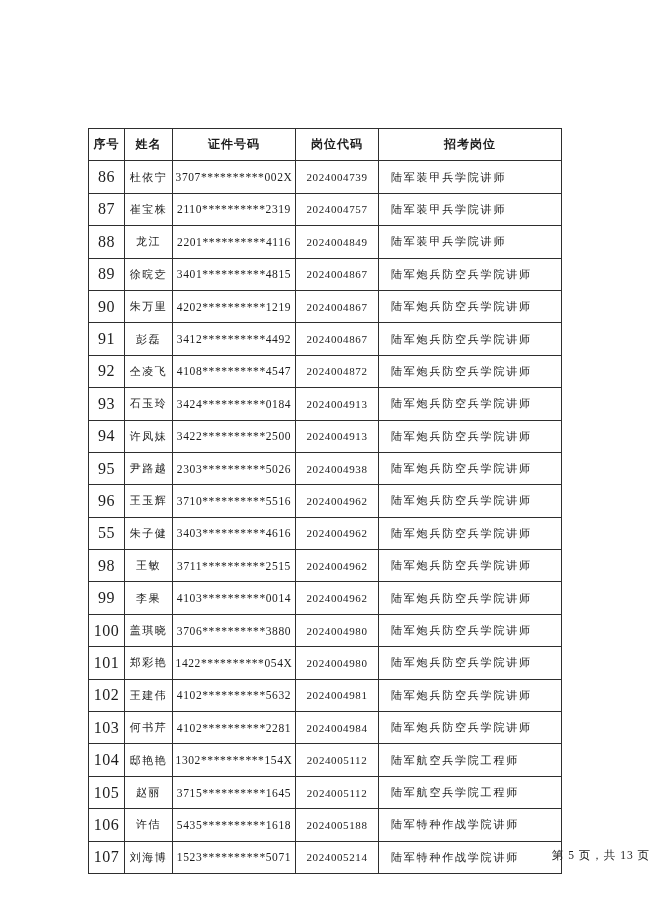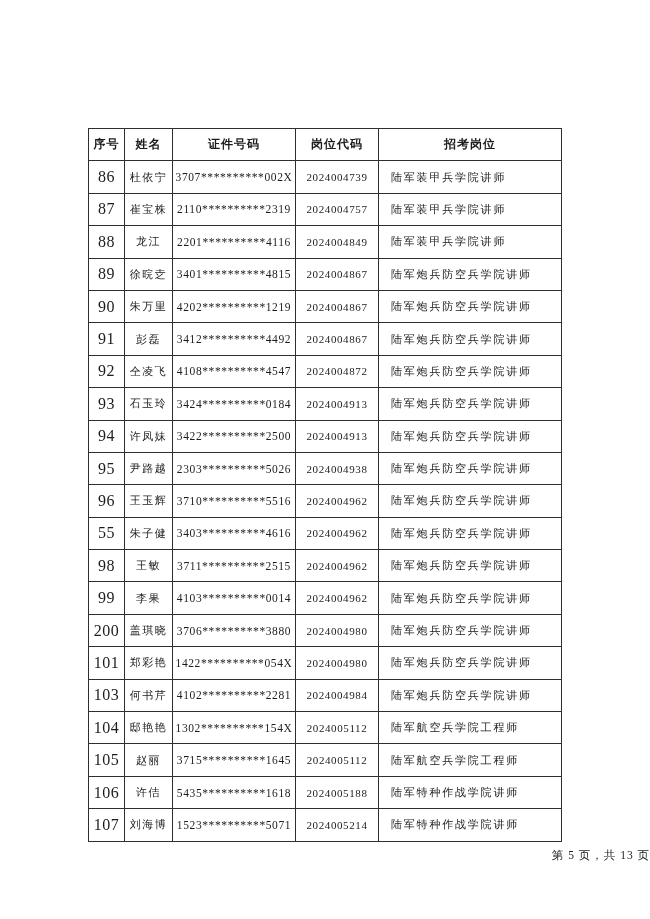--- a/index.html
+++ b/index.html
@@ -169,31 +169,38 @@
           <td class="c4">陆军炮兵防空兵学院讲师</td>
         </tr>
         <tr>
           <td class="c0">99</td>
           <td class="c1">李果</td>
           <td class="c2">4103**********0014</td>
           <td class="c3">2024004962</td>
           <td class="c4">陆军炮兵防空兵学院讲师</td>
         </tr>
         <tr>
-          <td class="c0">200</td>
+          <td class="c0">100</td>
           <td class="c1">盖琪晓</td>
           <td class="c2">3706**********3880</td>
           <td class="c3">2024004980</td>
           <td class="c4">陆军炮兵防空兵学院讲师</td>
         </tr>
         <tr>
           <td class="c0">101</td>
           <td class="c1">郑彩艳</td>
           <td class="c2">1422**********054X</td>
           <td class="c3">2024004980</td>
+          <td class="c4">陆军炮兵防空兵学院讲师</td>
+        </tr>
+        <tr>
+          <td class="c0">102</td>
+          <td class="c1">王建伟</td>
+          <td class="c2">4102**********5632</td>
+          <td class="c3">2024004981</td>
           <td class="c4">陆军炮兵防空兵学院讲师</td>
         </tr>
         <tr>
           <td class="c0">103</td>
           <td class="c1">何书芹</td>
           <td class="c2">4102**********2281</td>
           <td class="c3">2024004984</td>
           <td class="c4">陆军炮兵防空兵学院讲师</td>
         </tr>
         <tr>

